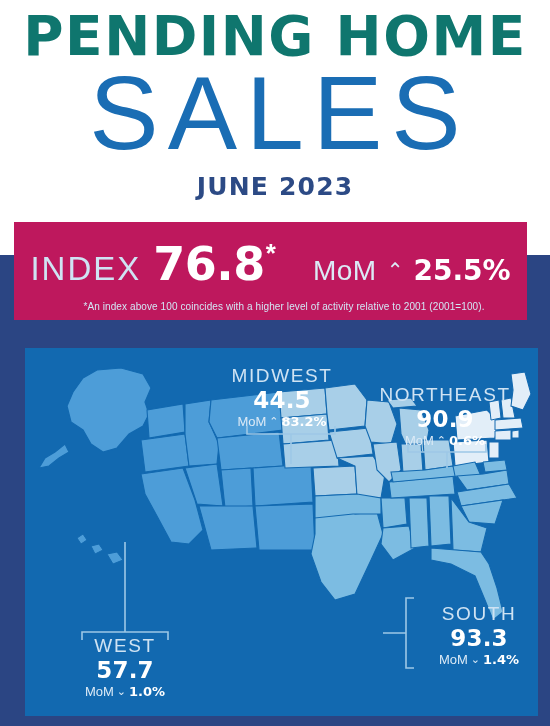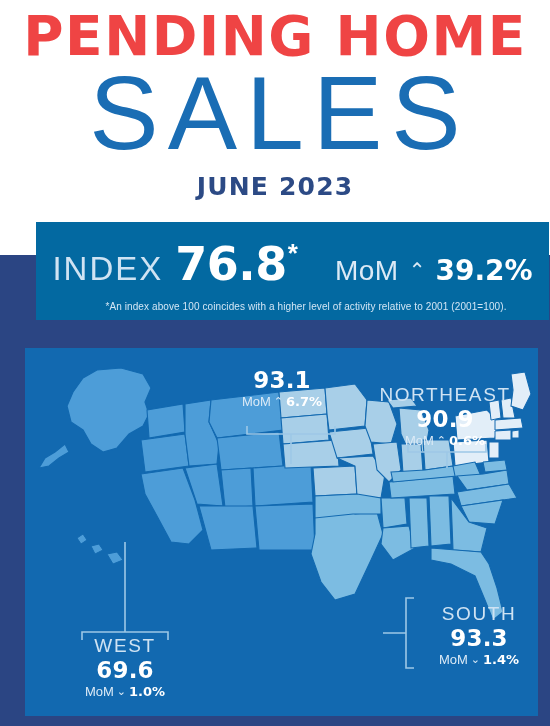--- a/index.html
+++ b/index.html
@@ -27,21 +27,21 @@
     text-align: center;
     overflow: hidden;
   }
   .title-main {
     margin: 0;
     padding-top: 6px;
     font-size: 55px;
     line-height: 60px;
     font-weight: 800;
     letter-spacing: 1.5px;
-    color: #ef4444;
+    color: #0f766e;
     font-family: "DejaVu Sans", sans-serif;
     white-space: nowrap;
   }
   .title-sub {
     margin: 0;
     font-size: 104px;
     line-height: 106px;
     font-weight: 300;
     letter-spacing: 9px;
     color: #1a6db4;
@@ -57,25 +57,25 @@
     line-height: 28px;
     font-weight: 800;
     letter-spacing: 1.2px;
     color: #2c4a85;
     font-family: "DejaVu Sans", sans-serif;
   }
 
   
   .index-panel {
     position: absolute;
-    left: 36px;
+    left: 14px;
     top: 222px;
     width: 513px;
     height: 98px;
-    background: #0369a1;
+    background: #be185d;
     box-sizing: border-box;
   }
   .index-row {
     display: flex;
     align-items: baseline;
     justify-content: center;
     padding-top: 15px;
     white-space: nowrap;
   }
   .index-word {
@@ -209,21 +209,21 @@
   <h2 class="title-date">JUNE 2023</h2>
 </div>
 
 <div class="index-panel">
   <div class="index-row">
     <span class="index-word">INDEX</span>
     <span class="index-value">76.8</span>
     <span class="index-star">*</span>
     <span class="index-mom">MoM</span>
     <span class="index-arrow">⌃</span>
-    <span class="index-pct">39.2%</span>
+    <span class="index-pct">25.5%</span>
   </div>
   <div class="index-note">*An index above 100 coincides with a higher level of activity relative to 2001 (2001=100).</div>
 </div>
 
 <div class="map-panel">
 
   <svg class="map-svg" viewBox="0 0 513 368">
     <g>
 
       <path d="M58 30 L72 22 L96 20 L118 26 L126 40 L120 54 L124 66 L118 78 L104 86
@@ -346,35 +346,36 @@
     </g>
     <g stroke="#9dc8e6" stroke-width="1.6" fill="none">
       <path d="M57 292 L57 284 L143 284 L143 292 M100 284 L100 194"></path>
     </g>
     <g stroke="#9dc8e6" stroke-width="1.6" fill="none">
       <path d="M389 250 L381 250 L381 320 L389 320 M381 285 L358 285"></path>
     </g>
   </svg>
 
   <div class="callout c-midwest" style="position:absolute;left:172px;top:18px;width:170px;">
-    <span class="rval">93.1</span>
-    <span class="rmom"><span>MoM</span><span class="ar">⌃</span><span class="pct">6.7%</span></span>
+    <span class="rname">MIDWEST</span>
+    <span class="rval">44.5</span>
+    <span class="rmom"><span>MoM</span><span class="ar">⌃</span><span class="pct">83.2%</span></span>
   </div>
 
   <div class="callout c-northeast" style="position:absolute;left:335px;top:37px;width:170px;">
     <span class="rname">NORTHEAST</span>
     <span class="rval">90.9</span>
     <span class="rmom"><span>MoM</span><span class="ar">⌃</span><span class="pct">0.6%</span></span>
   </div>
 
   <div class="callout c-south" style="position:absolute;left:393px;top:256px;width:122px;">
     <span class="rname">SOUTH</span>
     <span class="rval">93.3</span>
     <span class="rmom"><span>MoM</span><span class="ar">⌄</span><span class="pct">1.4%</span></span>
   </div>
 
   <div class="callout c-west" style="position:absolute;left:25px;top:288px;width:150px;">
     <span class="rname">WEST</span>
-    <span class="rval">69.6</span>
+    <span class="rval">57.7</span>
     <span class="rmom"><span>MoM</span><span class="ar">⌄</span><span class="pct">1.0%</span></span>
   </div>
 
 </div>
 
 </body></html>

